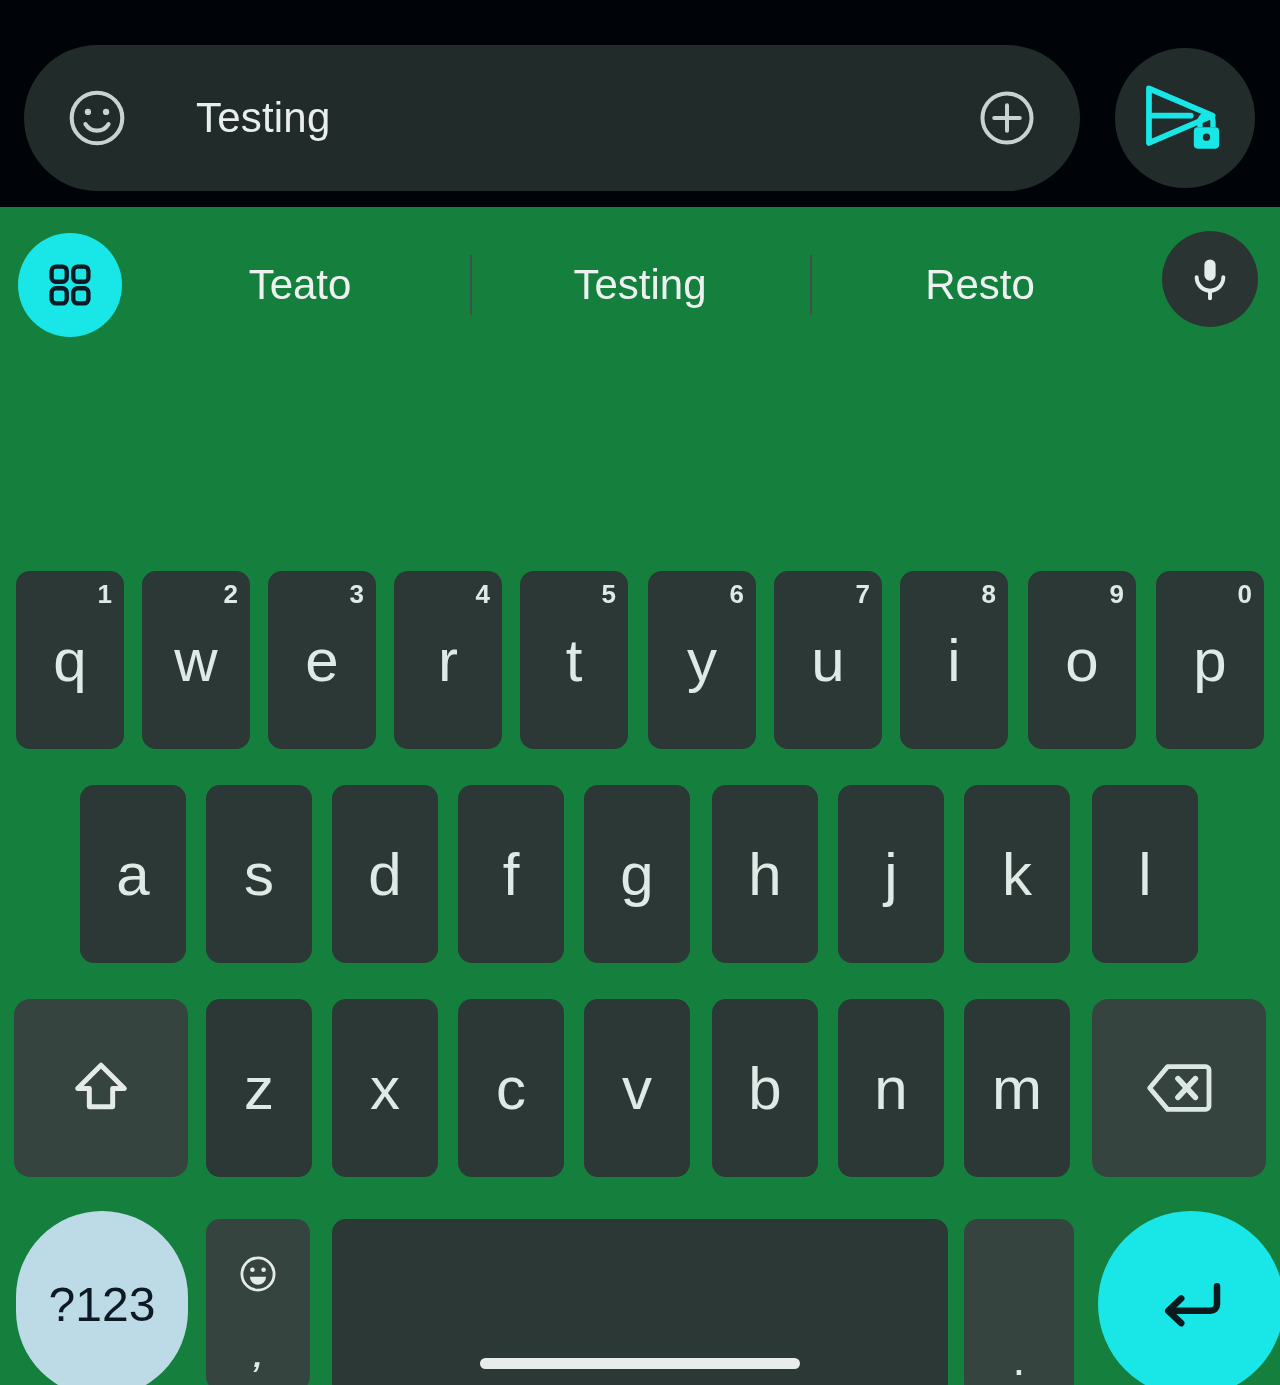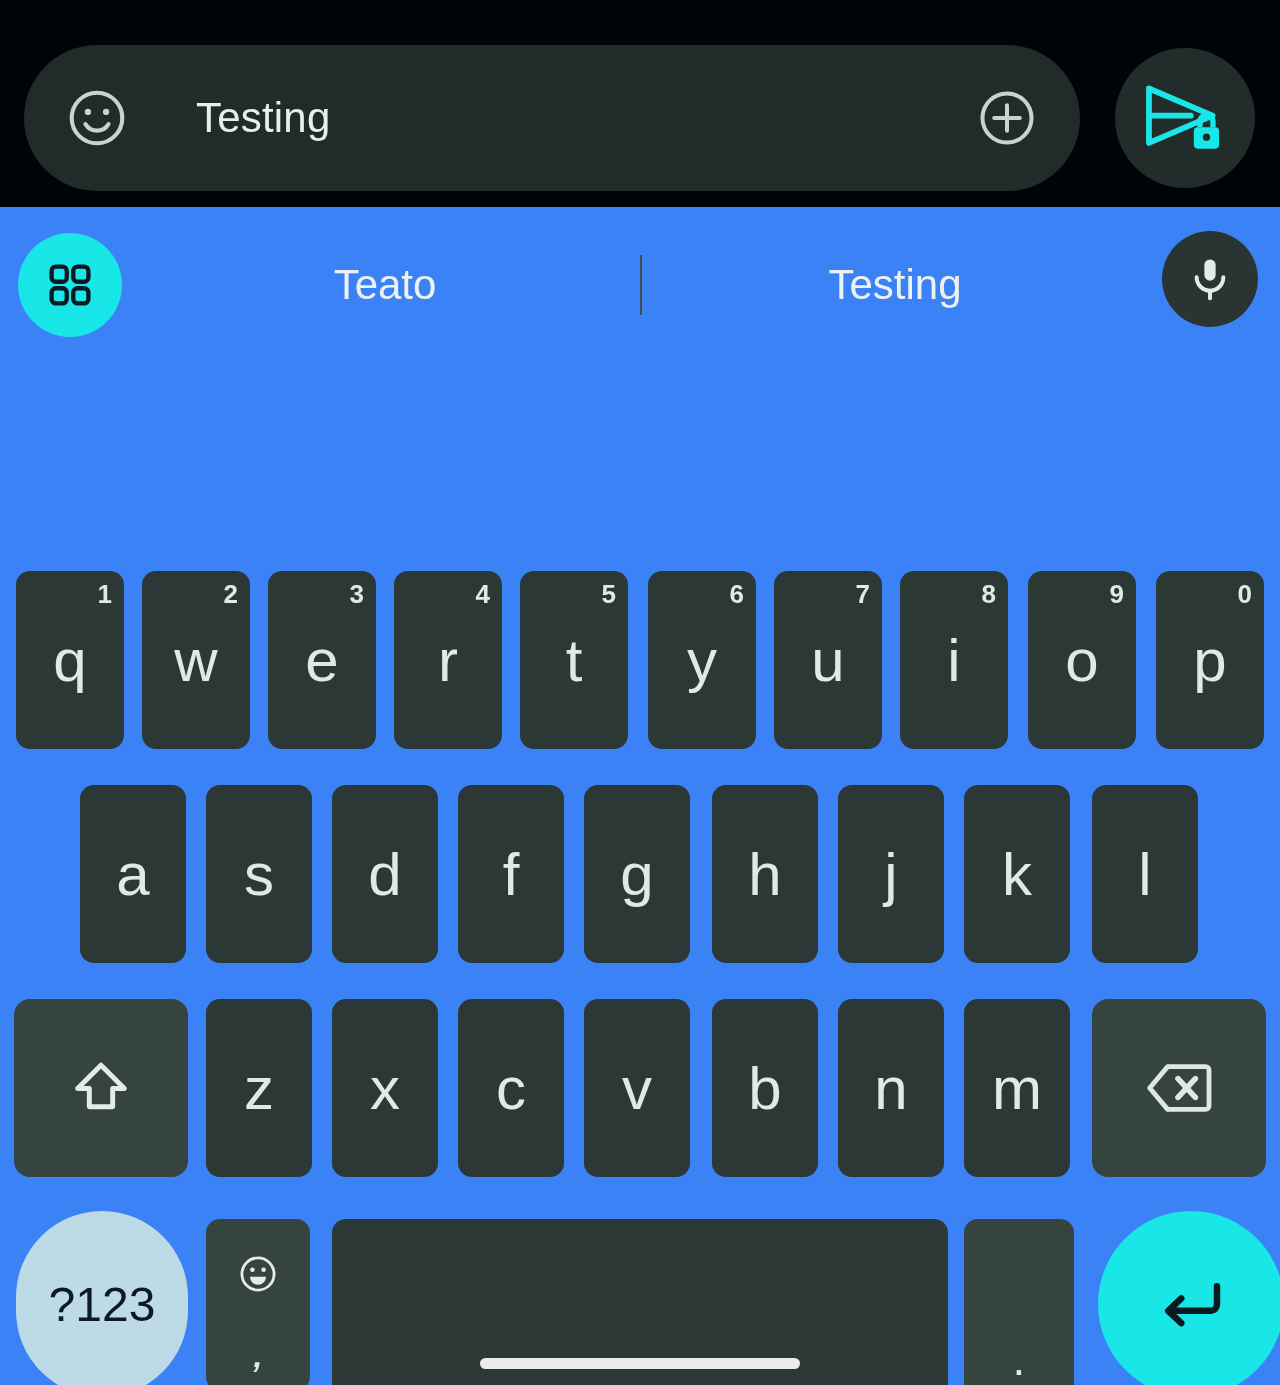--- a/index.html
+++ b/index.html
@@ -35,21 +35,21 @@
   }
   .send-btn {
     position:absolute; left:1115px; top:48px; width:140px; height:140px;
     border-radius:50%; background:#222c2b;
     display:flex; align-items:center; justify-content:center; cursor:pointer;
   }
 
   
   .keyboard {
     position:absolute; left:0; top:207px; width:1280px; height:1178px;
-    background:#3b82f6;
+    background:#15803d;
   }
 
   
   .suggest-strip {
     position:absolute; left:0; top:14px; width:1280px; height:128px;
   }
   .apps-btn {
     position:absolute; left:18px; top:12px; width:104px; height:104px;
     border-radius:50%; background:#19E6E6;
     display:flex; align-items:center; justify-content:center; cursor:pointer;
@@ -192,20 +192,21 @@
           <rect x="3.5" y="3.5" width="7" height="7" rx="2"></rect>
           <rect x="13.5" y="3.5" width="7" height="7" rx="2"></rect>
           <rect x="3.5" y="13.5" width="7" height="7" rx="2"></rect>
           <rect x="13.5" y="13.5" width="7" height="7" rx="2"></rect>
         </svg>
       </div>
 
       <div class="suggestions">
         <div class="sug">Teato</div>
         <div class="sug">Testing</div>
+        <div class="sug">Resto</div>
       </div>
     </div>
 
     <div class="mic-btn" style="left:1162px; top:24px;">
       <svg width="50" height="50" viewBox="0 0 24 24" fill="none">
         <rect x="9.3" y="2.6" width="5.4" height="10.2" rx="2.7" fill="#e4ebe9"></rect>
         <path d="M5.6 11.2a6.4 6.4 0 0 0 12.8 0" stroke="#e4ebe9" stroke-width="1.9" stroke-linecap="round"></path>
         <path d="M12 17.6v3.6" stroke="#e4ebe9" stroke-width="1.9" stroke-linecap="round"></path>
       </svg>
     </div>

